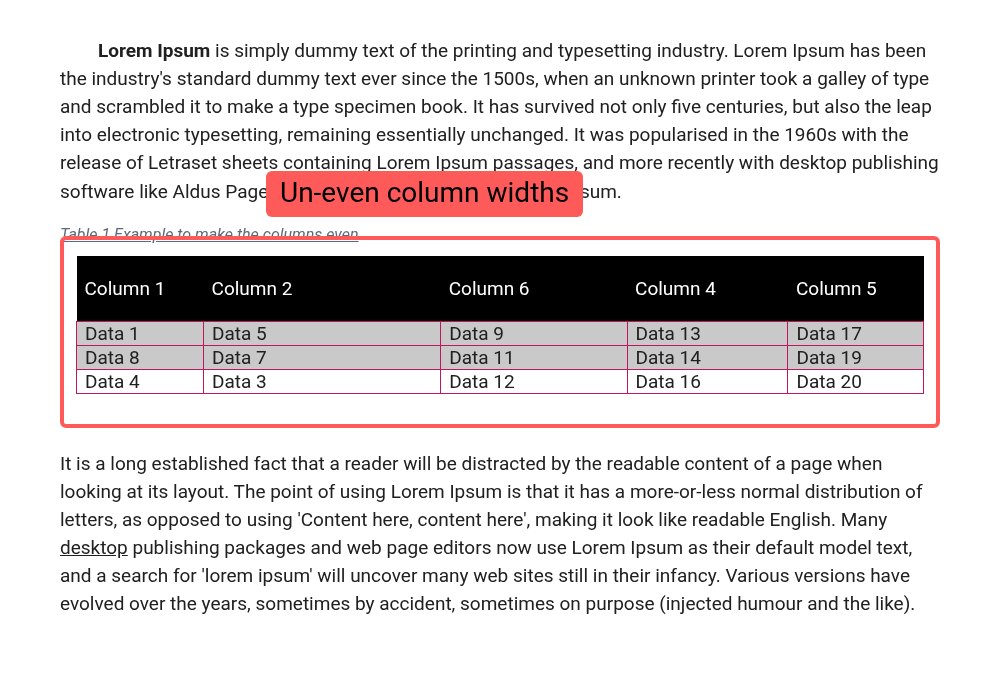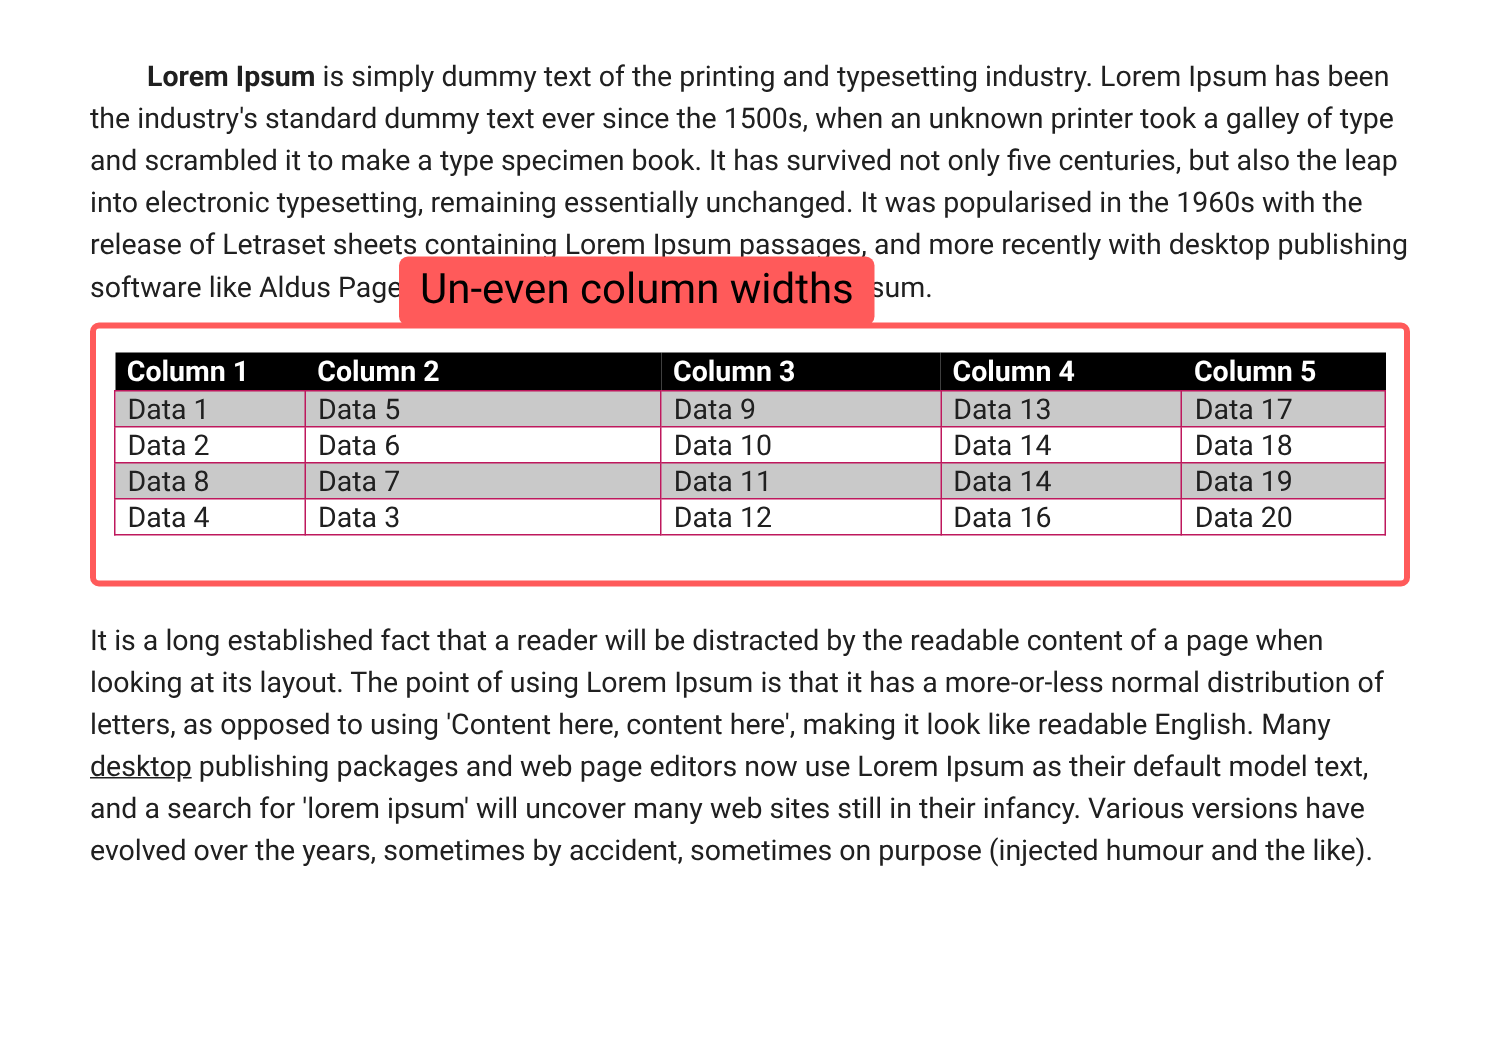--- a/index.html
+++ b/index.html
@@ -58,22 +58,22 @@
   table.data {
     width: 100%;
     border-collapse: collapse;
     table-layout: fixed;
     font-size: 19px;
   }
   table.data th {
     background: #000;
     color: #fff;
     text-align: left;
-    font-weight: 700;
-    padding: 1px 8px;
+    font-weight: 400;
+    padding: 21px 8px;
   }
   table.data td {
     border: 1px solid #be185d;
     padding: 0 8px;
   }
   table.data tr.odd td {
     background: #c9c9c9;
   }
   table.data tr.even td {
     background: #fff;
@@ -100,53 +100,47 @@
 <body>
 
 <div class="page">
 
   <p class="para1">
     <span class="lead">Lorem Ipsum</span><span> is simply dummy text of the printing and typesetting industry. Lorem Ipsum has been the industry's standard dummy text ever since the 1500s, when an unknown printer took a galley of type and scrambled it to make a type specimen book. It has survived not only five centuries, but also the leap into electronic typesetting, remaining essentially unchanged. It was popularised in the 1960s with the release of Letraset sheets containing Lorem Ipsum passages, and more recently with desktop publishing software like Aldus PageMaker including versions of Lorem Ipsum.</span>
   </p>
 
   <div class="callout">Un-even column widths</div>
 
+  <div class="caption">Table 1 Example to make the columns even</div>
 
   <div class="table-wrap">
     <table class="data">
       <colgroup>
         <col class="c1">
           <col class="c2">
           <col class="c3">
           <col class="c4">
           <col class="c5">
       </colgroup>
       <thead>
         <tr>
           <th>Column 1</th>
           <th>Column 2</th>
-          <th>Column 3</th>
+          <th>Column 6</th>
           <th>Column 4</th>
           <th class="right">Column 5</th>
         </tr>
       </thead>
       <tbody>
         <tr class="odd">
           <td>Data 1</td>
           <td>Data 5</td>
           <td>Data 9</td>
           <td>Data 13</td>
           <td>Data 17</td>
-        </tr>
-        <tr class="even">
-          <td>Data 2</td>
-          <td>Data 6</td>
-          <td>Data 10</td>
-          <td>Data 14</td>
-          <td>Data 18</td>
         </tr>
         <tr class="odd">
           <td>Data 8</td>
           <td>Data 7</td>
           <td>Data 11</td>
           <td>Data 14</td>
           <td>Data 19</td>
         </tr>
         <tr class="even">
           <td>Data 4</td>

